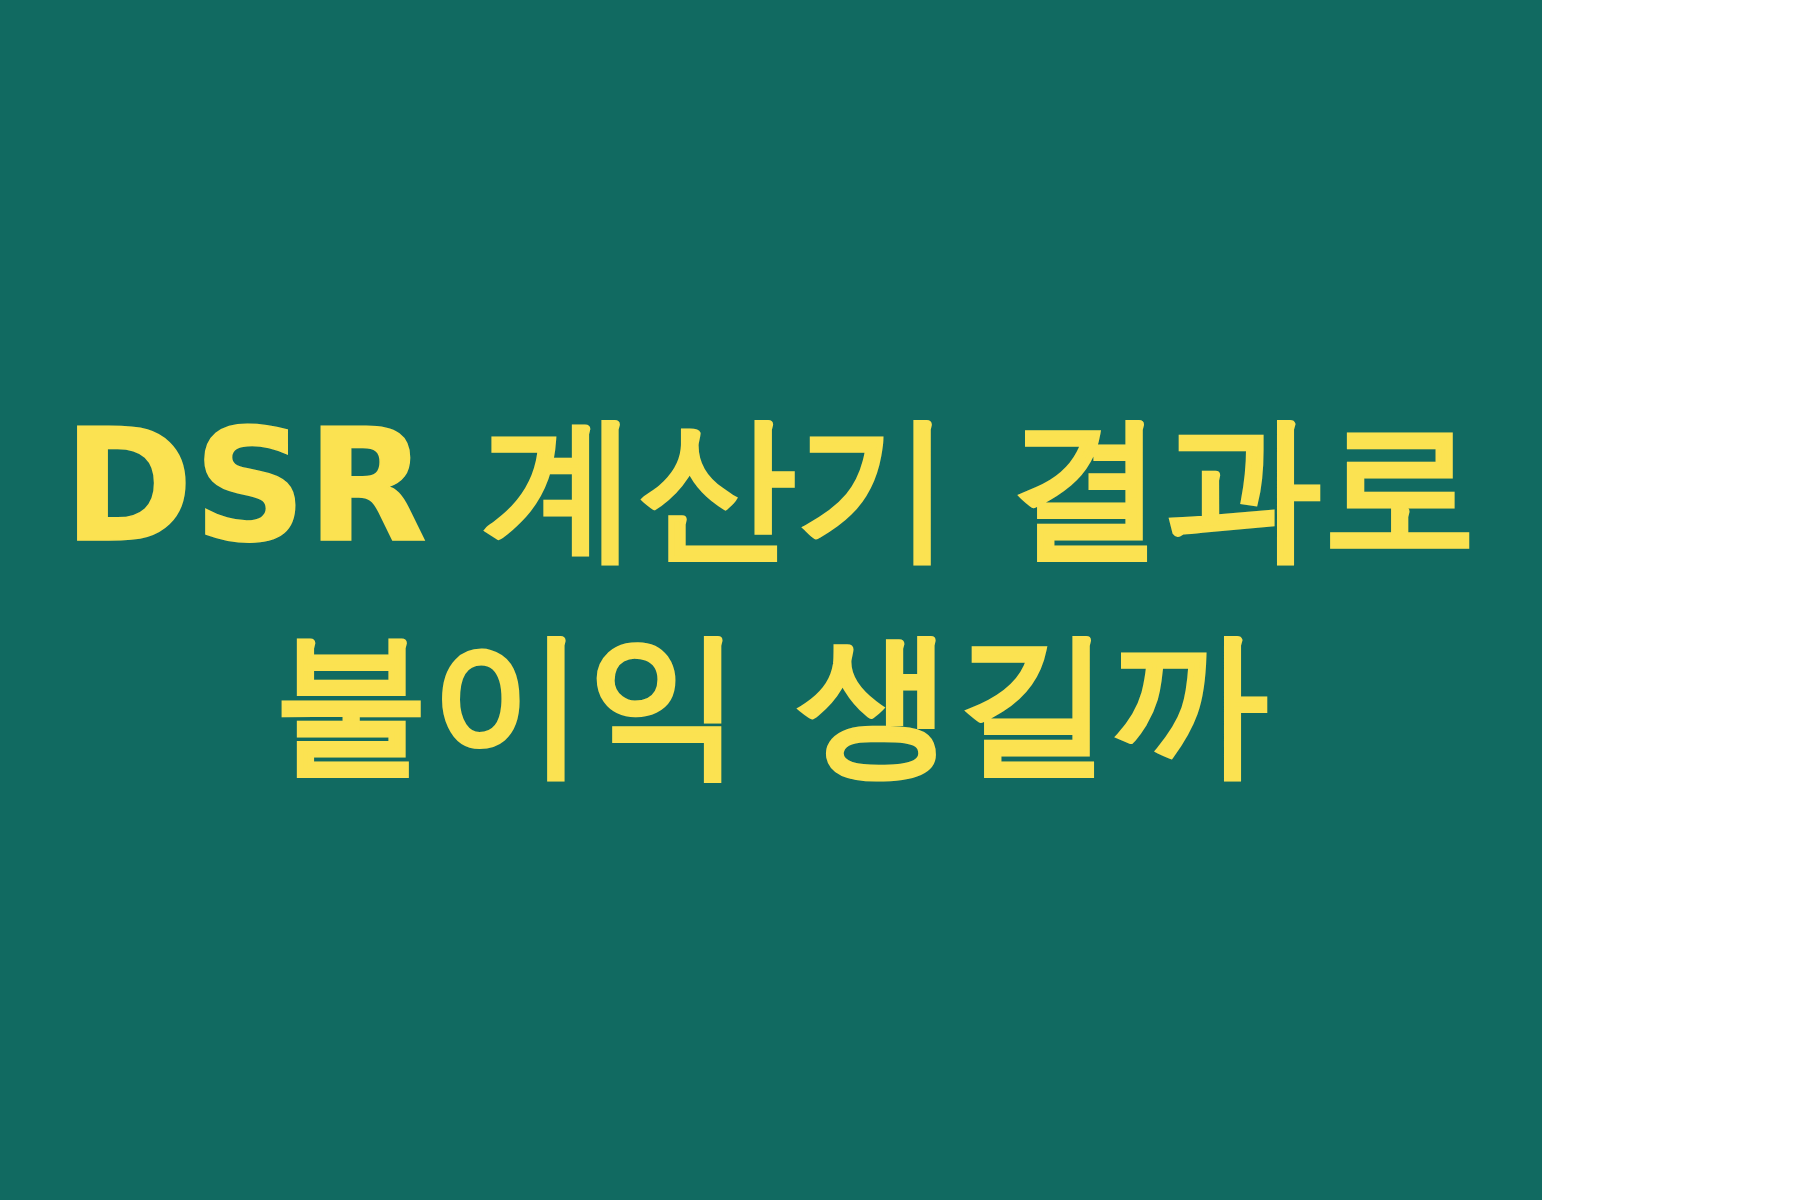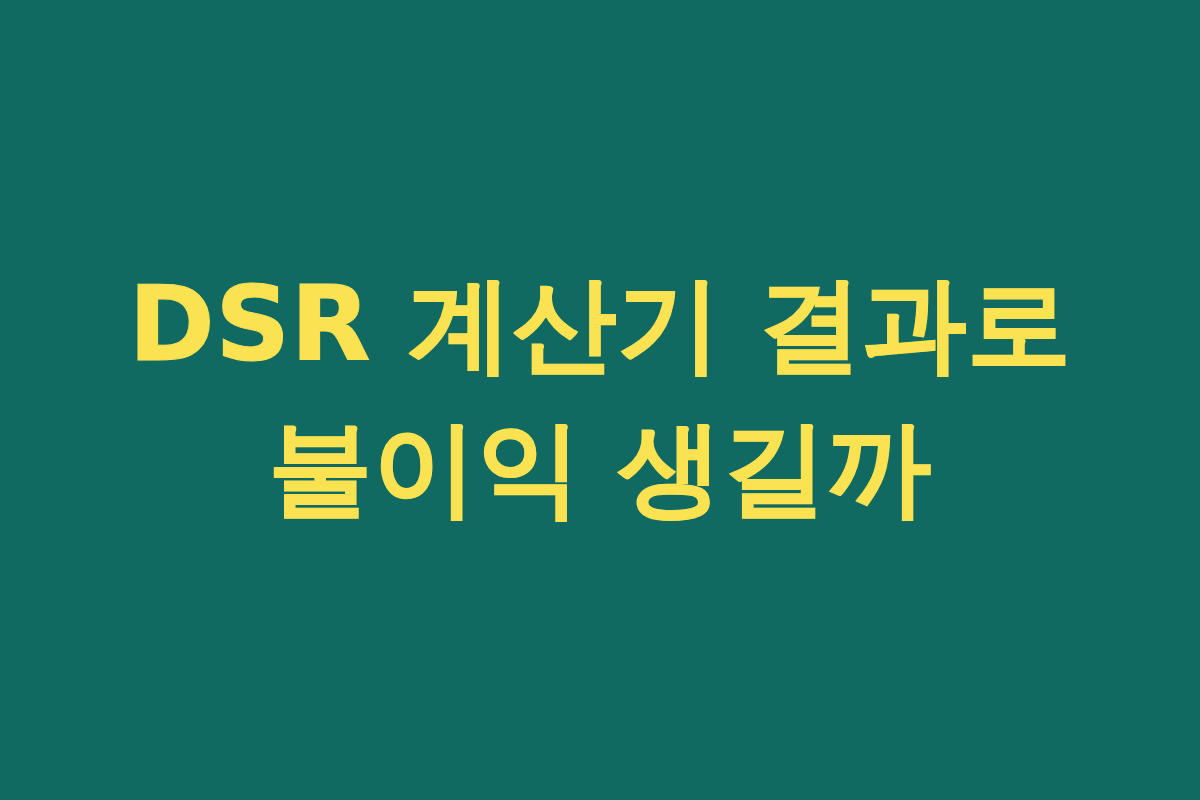--- a/index.html
+++ b/index.html
@@ -47,21 +47,21 @@
     overflow-wrap: break-word;
     white-space: normal;
     
     -webkit-text-stroke: 1px #FBE251;
     text-rendering: optimizeLegibility;
   }
 </style>
 </head>
 <body>
 
-<div class="card" style="background: rgb(17, 106, 97); width: 1200px; height: 800px;">
+<div class="card" style="background: rgb(17, 106, 97); width: 1028px; height: 800px;">
 
   <div class="title-block" style="text-align: center;">
 
     <h1 class="title-text" style="color: rgb(251, 226, 81); -webkit-text-stroke: 1px rgb(251, 226, 81);">DSR 계산기 결과로 불이익 생길까</h1>
 
   </div>
 
 </div>
 
 </body></html>

